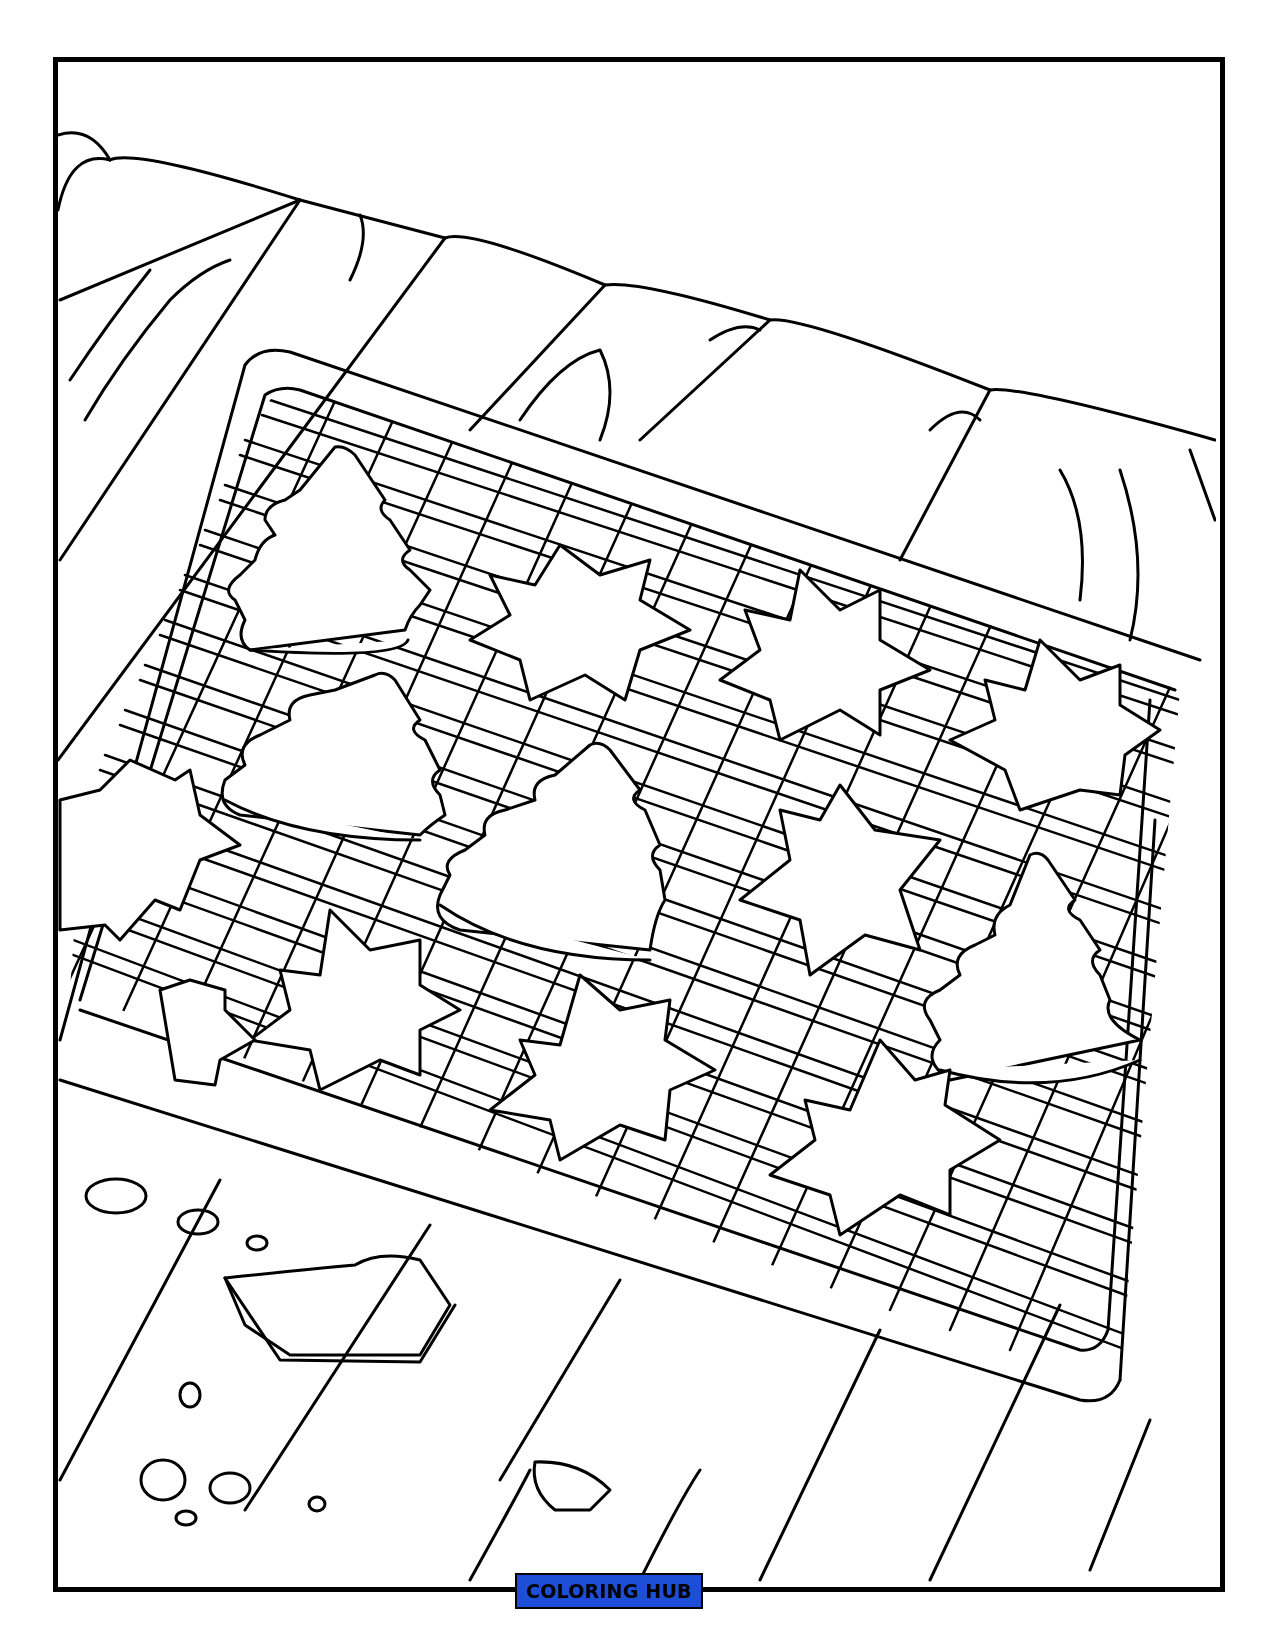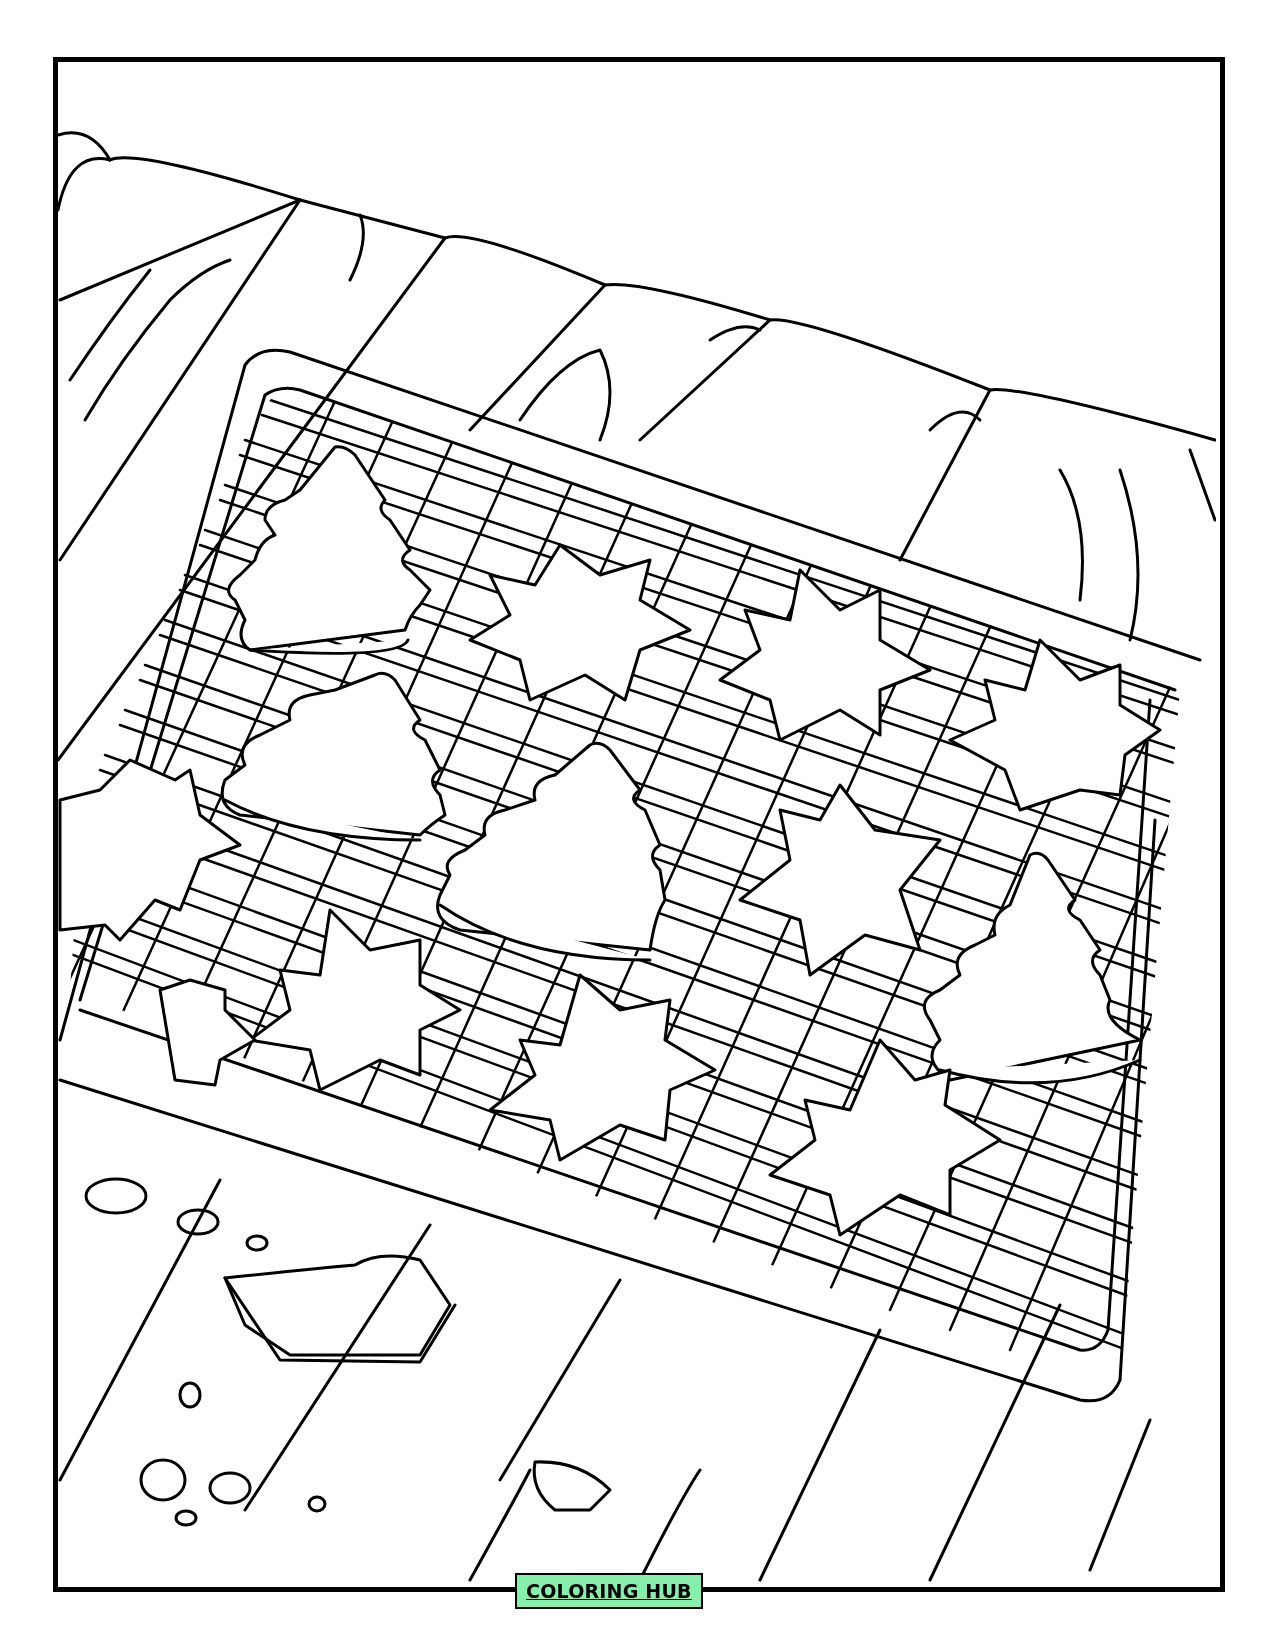--- a/index.html
+++ b/index.html
@@ -1,20 +1,20 @@
 <!DOCTYPE html>
 <html><head>
 <meta charset="utf-8">
 <style>
   html, body { margin: 0; padding: 0; background: #ffffff; }
   body { width: 1275px; height: 1650px; position: relative; overflow: hidden; font-family: "DejaVu Sans", sans-serif; }
   .page { position: absolute; left: 0; top: 0; width: 1275px; height: 1650px; background: #fff; }
   .frame { position: absolute; left: 53px; top: 57px; width: 1162px; height: 1525px; border: 5px solid #000; box-sizing: content-box; }
   svg.art { position: absolute; left: 0; top: 0; width: 1275px; height: 1650px; }
-  .logo { position: absolute; left: 515px; top: 1573px; height: 32px; padding: 0 9px; background: #86efac; border: 2px solid #000; display: flex; align-items: center; text-decoration: underline; }
+  .logo { position: absolute; left: 515px; top: 1573px; height: 32px; padding: 0 9px; background: #1d4ed8; border: 2px solid #000; display: flex; align-items: center; }
   .logo span { font-family: "DejaVu Sans", sans-serif; font-weight: bold; font-size: 19px; letter-spacing: 0.2px; color: #000; }
 </style>
 </head>
 <body>
 
 <div class="page">
   <div class="frame"></div>
 
   <svg class="art" viewBox="0 0 1275 1650" fill="none" stroke="#000" stroke-width="3" stroke-linejoin="round" stroke-linecap="round">
     <defs>

